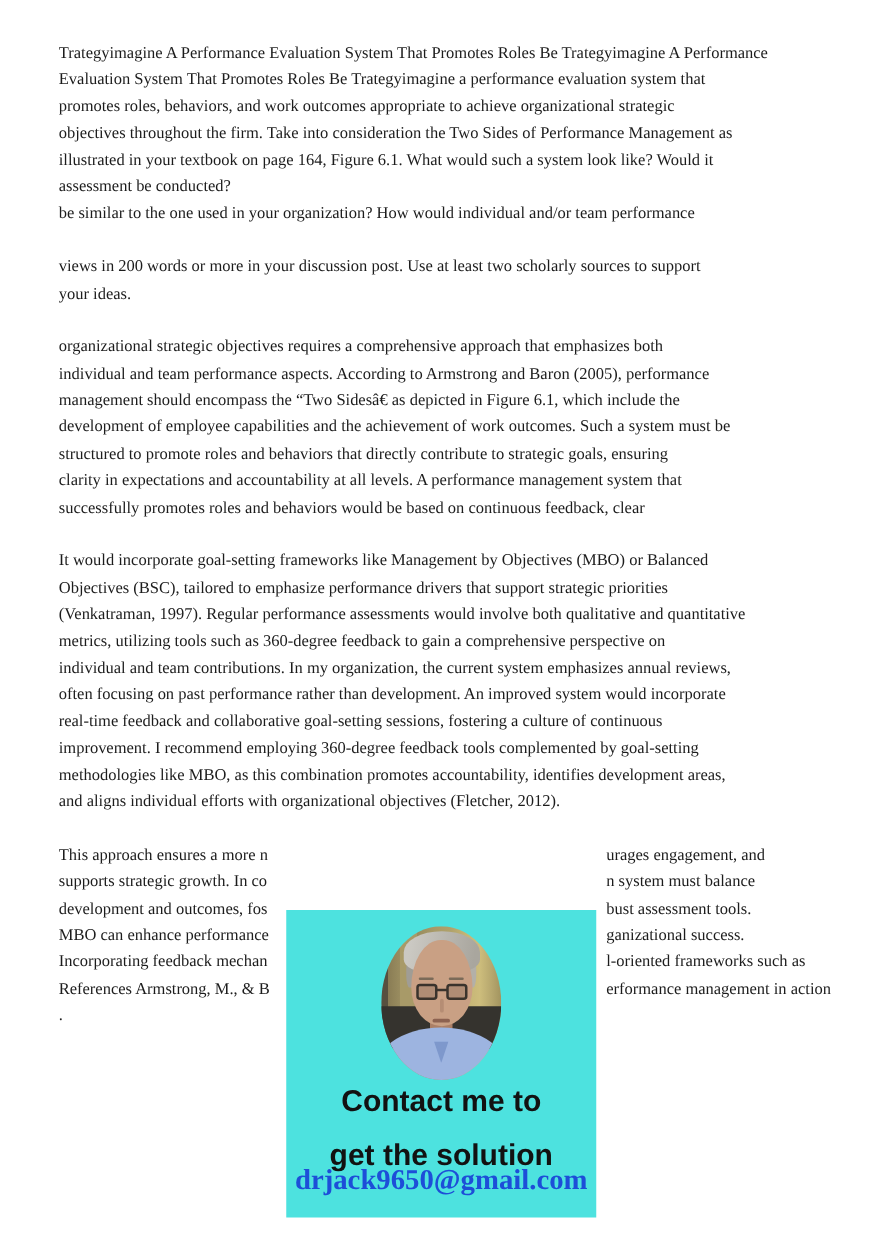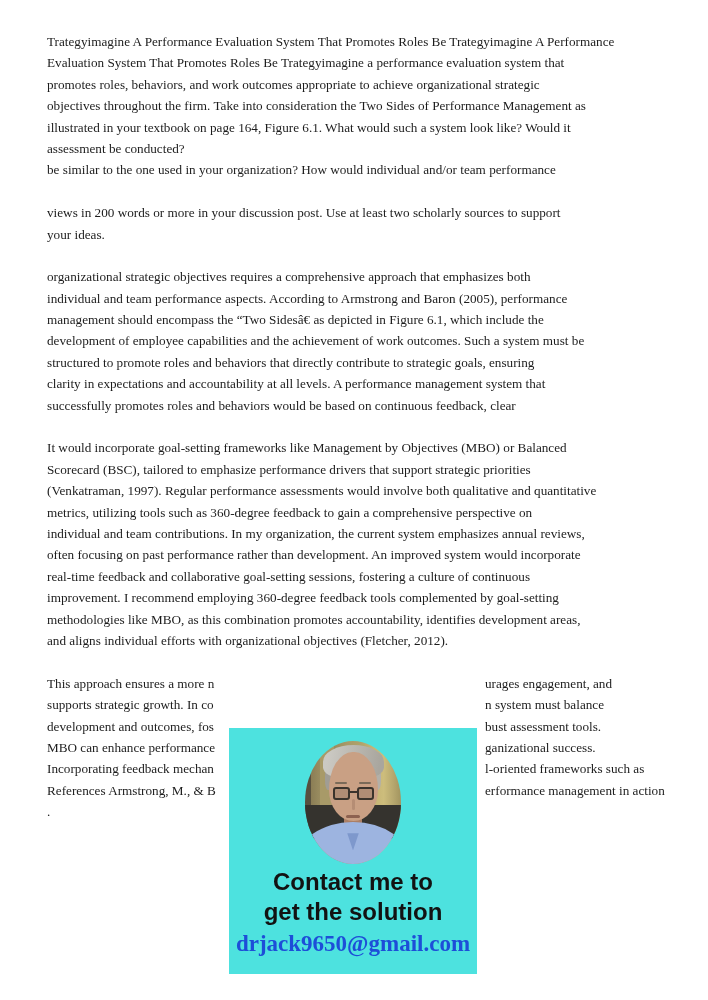--- a/index.html
+++ b/index.html
@@ -143,21 +143,21 @@
         <div class="line">organizational strategic objectives requires a comprehensive approach that emphasizes both</div>
         <div class="line">individual and team performance aspects. According to Armstrong and Baron (2005), performance</div>
         <div class="line">management should encompass the “Two Sidesâ€ as depicted in Figure 6.1, which include the</div>
         <div class="line">development of employee capabilities and the achievement of work outcomes. Such a system must be</div>
         <div class="line">structured to promote roles and behaviors that directly contribute to strategic goals, ensuring</div>
         <div class="line">clarity in expectations and accountability at all levels. A performance management system that</div>
         <div class="line">successfully promotes roles and behaviors would be based on continuous feedback, clear</div>
       </div>
       <div class="para">
         <div class="line">It would incorporate goal-setting frameworks like Management by Objectives (MBO) or Balanced</div>
-        <div class="line">Scorecard (BSC), tailored to emphasize performance drivers that support strategic priorities</div>
+        <div class="line">Objectives (BSC), tailored to emphasize performance drivers that support strategic priorities</div>
         <div class="line">(Venkatraman, 1997). Regular performance assessments would involve both qualitative and quantitative</div>
         <div class="line">metrics, utilizing tools such as 360-degree feedback to gain a comprehensive perspective on</div>
         <div class="line">individual and team contributions. In my organization, the current system emphasizes annual reviews,</div>
         <div class="line">often focusing on past performance rather than development. An improved system would incorporate</div>
         <div class="line">real-time feedback and collaborative goal-setting sessions, fostering a culture of continuous</div>
         <div class="line">improvement. I recommend employing 360-degree feedback tools complemented by goal-setting</div>
         <div class="line">methodologies like MBO, as this combination promotes accountability, identifies development areas,</div>
         <div class="line">and aligns individual efforts with organizational objectives (Fletcher, 2012).</div>
       </div>
       <div class="para">
@@ -186,17 +186,17 @@
       <div class="brow br"></div>
       <div class="glasses">
         <div class="lens ll"></div>
         <div class="lens lr"></div>
         <div class="bridge"></div>
       </div>
       <div class="nose-line"></div>
       <div class="mouth"></div>
     </div>
     <div class="card-line l1" style="color: rgb(18, 18, 18);">Contact me to</div>
-    <div class="card-line l2" style="color: rgb(18, 18, 18);">get the solution</div>
+    <div class="card-line l2" style="color: rgb(18, 18, 18); margin-top: 13px;">get the solution</div>
     <div class="card-email">drjack9650@gmail.com</div>
   </div>
 
 </div>
 
 </body></html>

